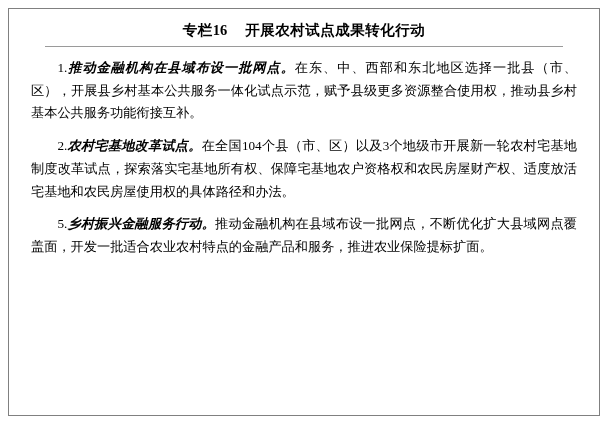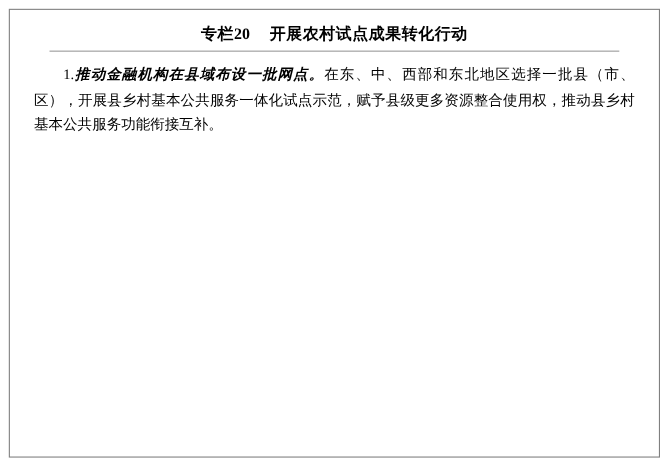--- a/index.html
+++ b/index.html
@@ -63,29 +63,35 @@
     font-weight: bold;
     font-style: italic;
   }
 </style>
 </head>
 <body>
 
 <div class="box">
 
   <div class="title">
-    <span>专栏</span><span class="num">20</span><span class="gap"></span><span>开展农村试点成果转化行动</span>
+    <span>专栏</span><span class="num">16</span><span class="gap"></span><span>开展农村试点成果转化行动</span>
   </div>
 
   <div class="rule"></div>
 
   <div class="content">
 
     <p class="item">
       <span>1.</span><span class="lead">推动金融机构在县域布设一批网点。</span><span>在东、中、西部和东北地区选择一批县（市、区），开展县乡村基本公共服务一体化试点示范，赋予县级更多资源整合使用权，推动县乡村基本公共服务功能衔接互补。</span>
     </p>
 
+    <p class="item">
+      <span>2.</span><span class="lead">农村宅基地改革试点。</span><span>在全国104个县（市、区）以及3个地级市开展新一轮农村宅基地制度改革试点，探索落实宅基地所有权、保障宅基地农户资格权和农民房屋财产权、适度放活宅基地和农民房屋使用权的具体路径和办法。</span>
+    </p>
 
 
 
+    <p class="item">
+      <span>5.</span><span class="lead">乡村振兴金融服务行动。</span><span>推动金融机构在县域布设一批网点，不断优化扩大县域网点覆盖面，开发一批适合农业农村特点的金融产品和服务，推进农业保险提标扩面。</span>
+    </p>
 
   </div>
 </div>
 
 </body></html>

